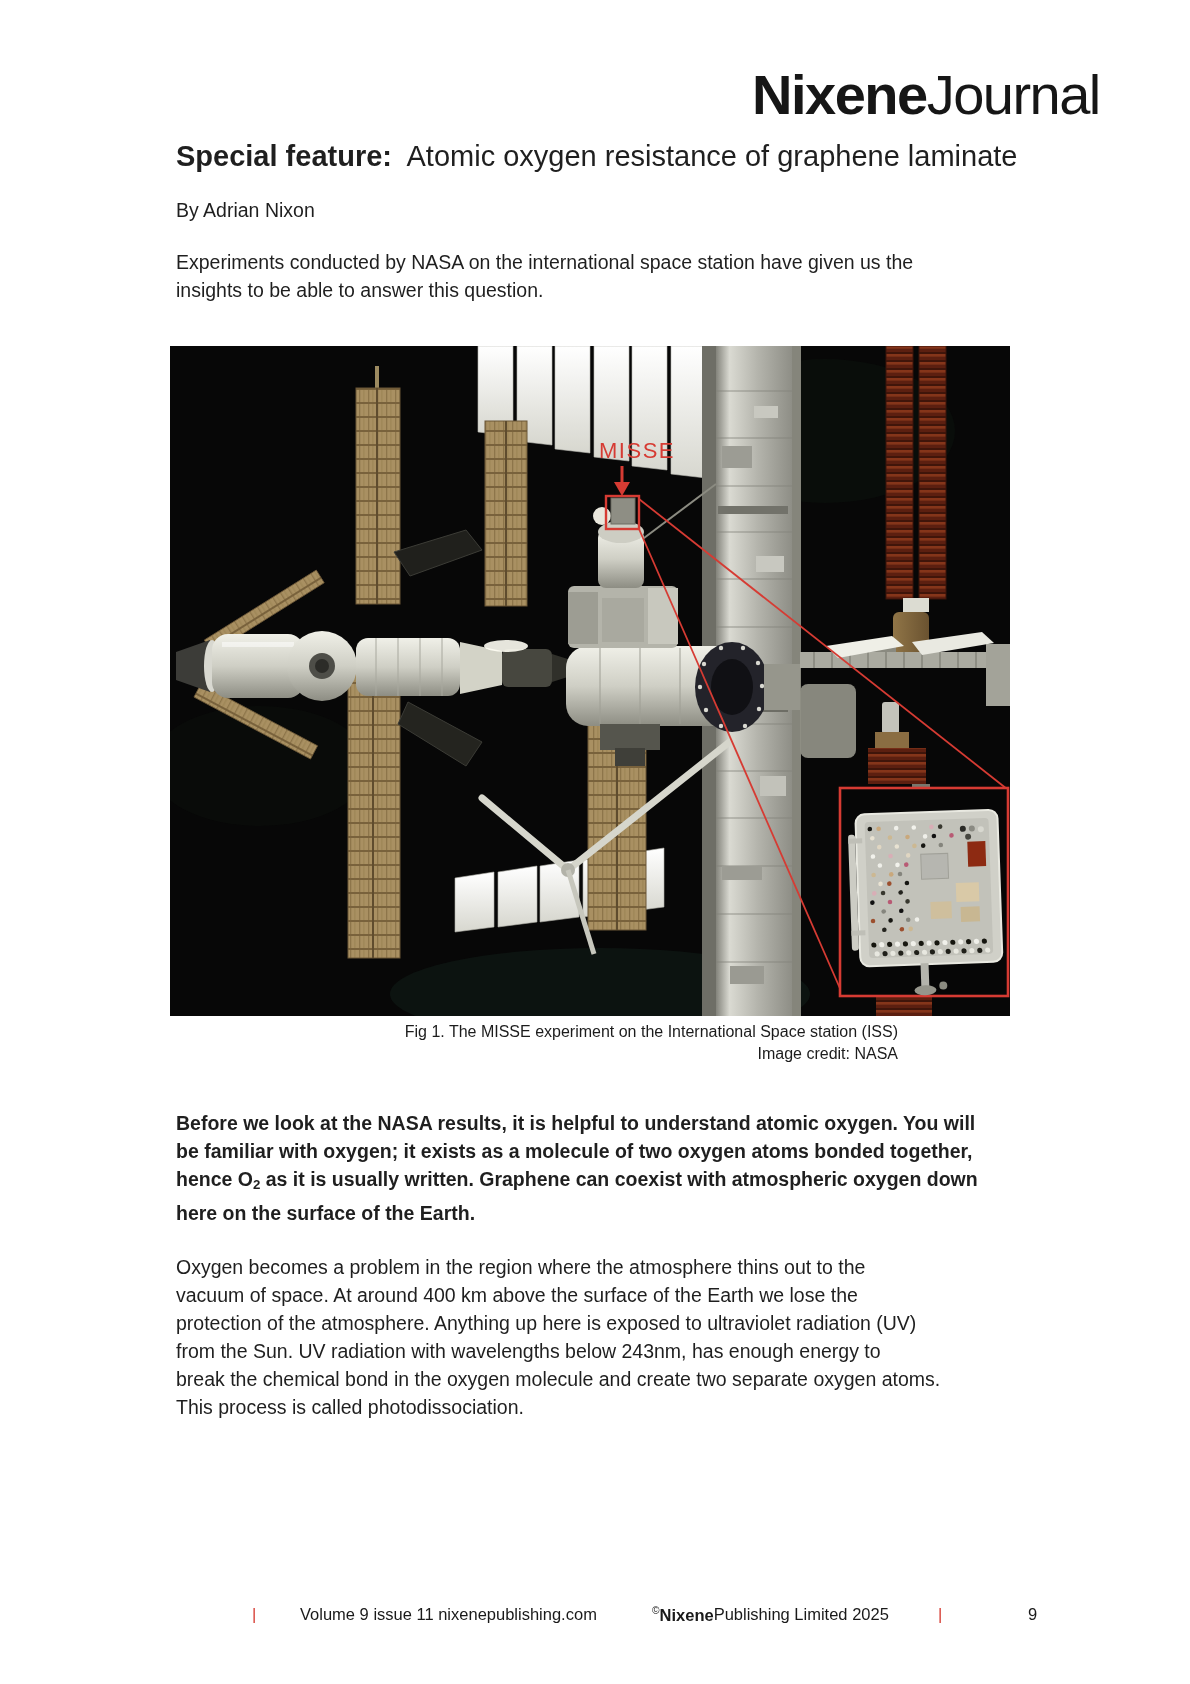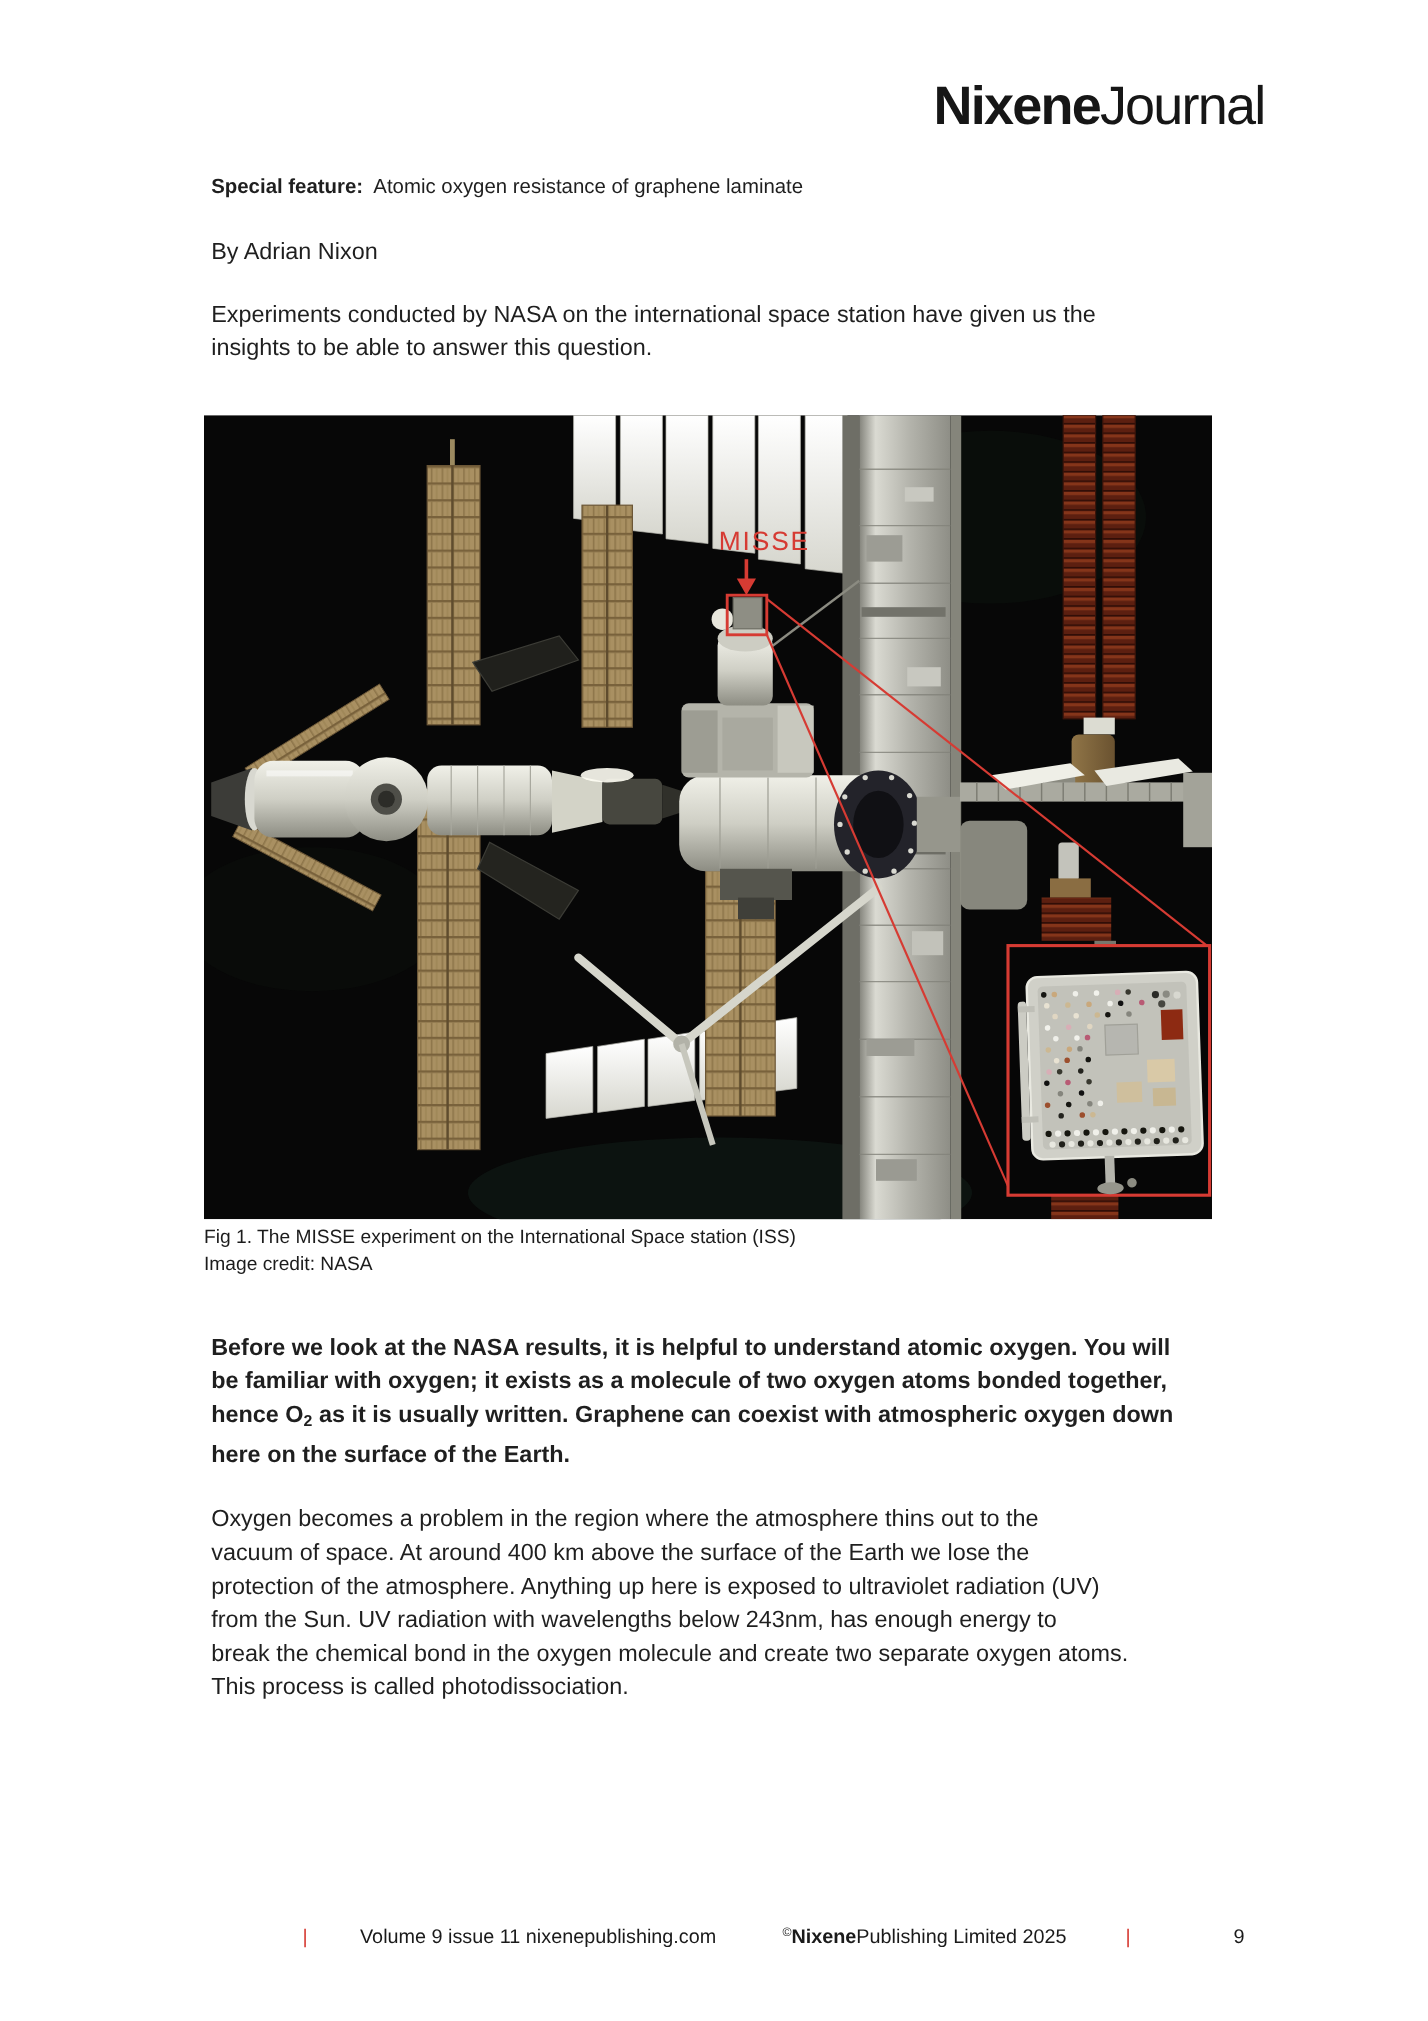--- a/index.html
+++ b/index.html
@@ -2,36 +2,36 @@
 <html style="--accent: #d63b33;"><head>
 <meta charset="utf-8">
 <style>
   :root { --accent:#d63b33; }
   html,body { margin:0; padding:0; background:#ffffff; }
   #page {
     position:relative; width:1190px; height:1684px; background:#ffffff;
     font-family:"Liberation Sans","DejaVu Sans",sans-serif; color:#1f1f1f;
     overflow:hidden;
   }
-  .logo { position:absolute; top:62px; left:778px; font-size:45px; letter-spacing:-1.5px; white-space:nowrap; color:#161616; }
+  .logo { position:absolute; top:62px; left:752px; font-size:56px; letter-spacing:-1.5px; white-space:nowrap; color:#161616; }
   .logo .lg-bold { font-weight:700; }
   .logo .lg-light { font-weight:400; }
 
   .content { position:absolute; left:176px; top:142px; width:846px; font-size:19.5px; line-height:28px; }
-  .title { margin:0 0 26px 0; font-size:17px; line-height:28px; }
+  .title { margin:0 0 26px 0; font-size:29px; line-height:28px; }
   .title .t-label { font-weight:700; white-space:pre; }
   .title .t-text { font-weight:400; white-space:pre; }
   .byline { margin:0 0 24px 0; }
   .para { margin:0 0 26px 0; white-space:pre-line; }
   .para:last-child { margin-bottom:0; }
   sub.o2 { font-size:0.68em; vertical-align:-0.25em; }
 
   figure.iss-figure { margin:42px 0 0 -6px; width:728px; }
   .iss-img { display:block; }
-  figcaption { text-align:left; font-size:16px; line-height:22px; margin-top:5px; color:#1c1c1c; }
+  figcaption { text-align:right; font-size:16px; line-height:22px; margin-top:5px; color:#1c1c1c; }
 
   .p-after-fig { margin-top:44px;font-weight:bold; }
   .p-last { margin-top:26px; }
 
   .annot { stroke:var(--accent); }
   .annot-text { fill:var(--accent); font-size:22px; letter-spacing:1.5px; font-family:"Liberation Sans","DejaVu Sans",sans-serif; }
 
   .footer { position:absolute; top:1605px; left:0; width:1190px; height:26px; font-size:16.5px; color:#1a1a1a; }
   .footer span { position:absolute; white-space:nowrap; }
   .fbar { color:var(--accent); font-weight:400; }

